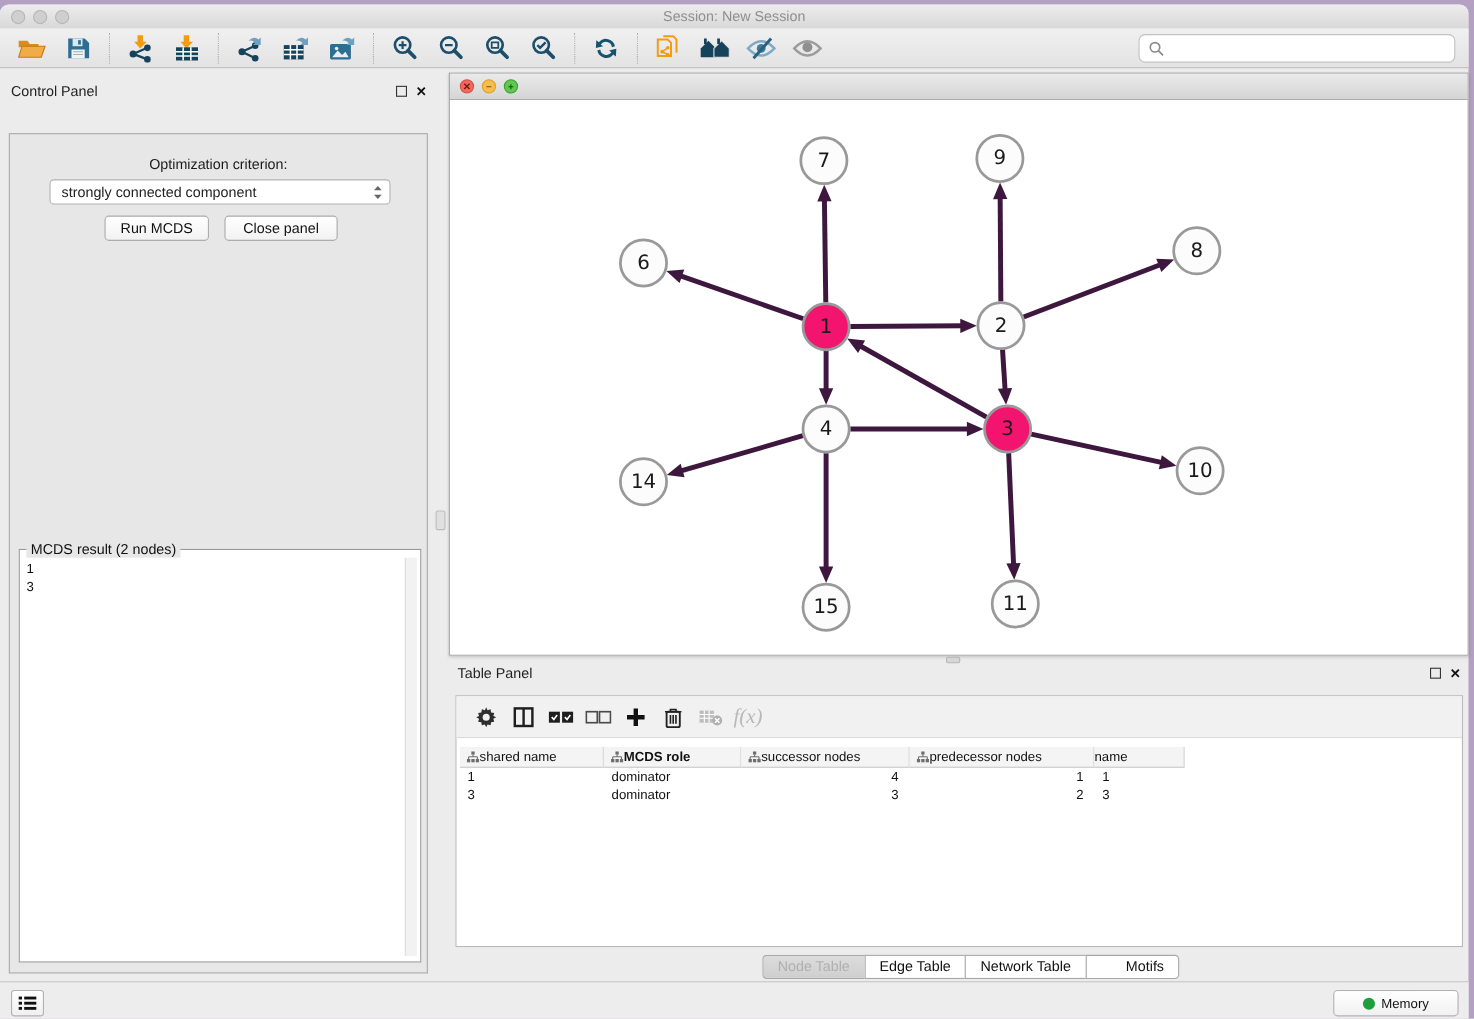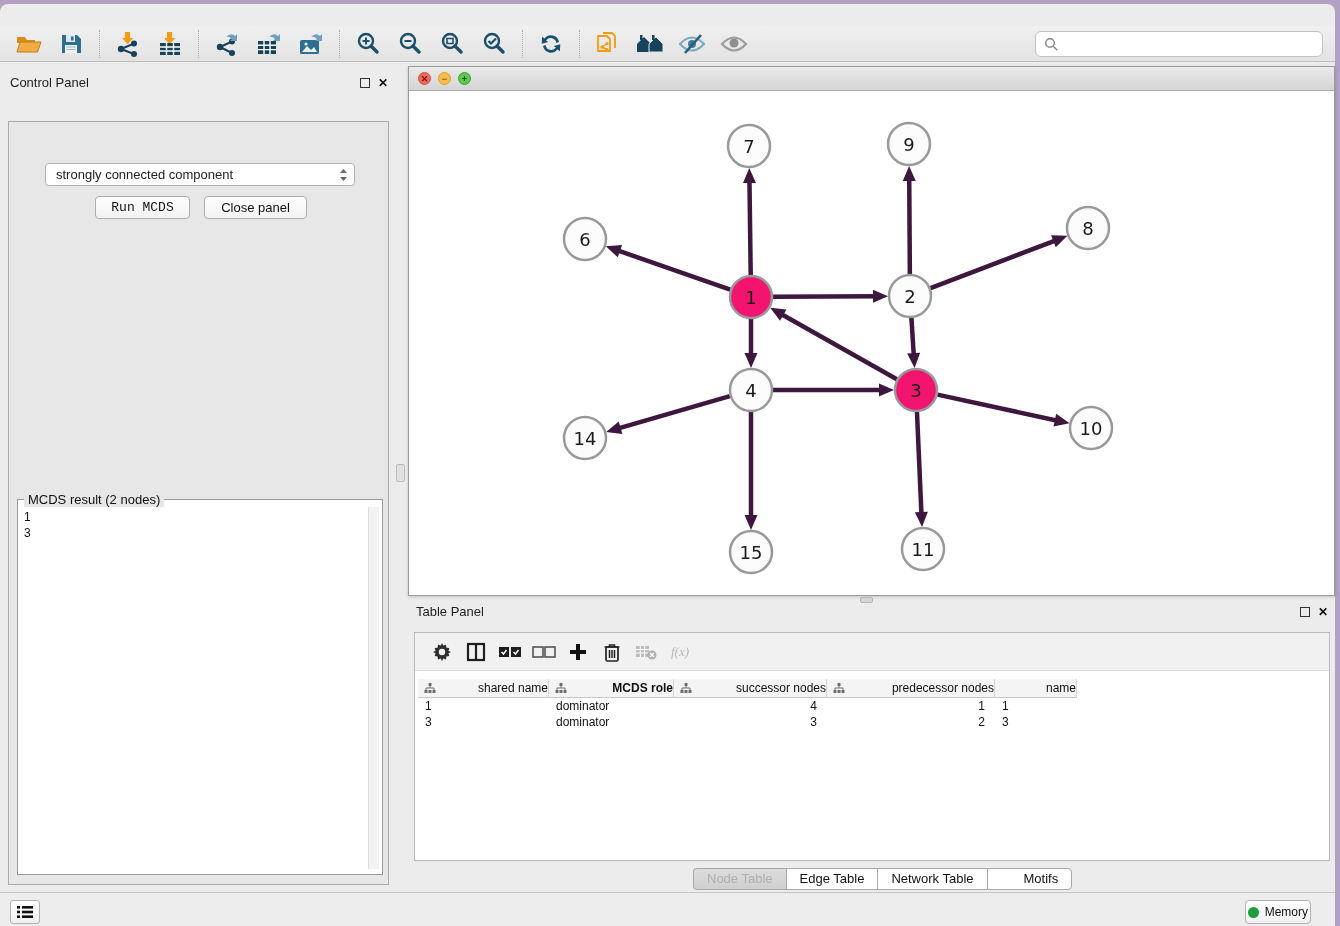--- a/index.html
+++ b/index.html
@@ -38,21 +38,21 @@
   .ctab:first-child { border-radius:4px 0 0 4px; }
   .ctab:last-child { border-right:1px solid #9E9E9E; border-radius:0 4px 4px 0; }
   .ctab.active { background:linear-gradient(#E3E3E3,#D2D2D2); color:#B4B4B4; }
   #cp-body { position:absolute; left:8px; top:117px; width:381px; height:764px; background:#E7E7E7; border:1px solid #ABABAB; }
   #opt-label { position:absolute; left:0; top:20px; width:100%; text-align:center; font-size:13px; color:#1a1a1a; }
   #criterion { position:absolute; left:36px; top:41px; width:310px; height:23px; background:#fff;
     border:1px solid #B3B3B3; border-radius:4px; display:flex; align-items:center; padding:0 6px 0 10px; font-size:13px; }
   #criterion .val { flex:1; }
   .btn { position:absolute; height:23px; background:linear-gradient(#FFFFFF,#F2F2F2); border:1px solid #ADADAD;
     border-radius:4px; font-size:13px; text-align:center; line-height:21px; color:#111; }
-  #run-btn { left:86px; top:74px; width:95px;font-family:Liberation Mono, monospace; }
+  #run-btn { left:86px; top:74px; width:95px; }
   #close-btn { left:195px; top:74px; width:103px; }
   #result-group { position:absolute; left:8px; top:377px; width:366px; height:376px; border:1px solid #9A9A9A; background:#fff;text-align:center; }
   #result-title { position:absolute; left:6px; top:-8px; background:#E7E7E7; padding:0 4px; font-size:13px; color:#111; }
   #result-text { position:absolute; left:6px; top:9px; font-size:12px; line-height:16px; color:#111; white-space:pre; font-family:"Liberation Sans",sans-serif; }
   #result-scroll { position:absolute; right:3px; top:7px; width:11px; height:362px; background:#F2F2F2; border-left:1px solid #DDD; }
 
   
   #netwin { position:absolute; left:408px; top:62px; width:927px; height:530px; background:#fff;
     border:1px solid #9C9C9C; box-shadow:0 1px 3px rgba(0,0,0,.18); }
   #net-titlebar { position:absolute; left:0; top:0; width:100%; height:24px;
@@ -70,52 +70,58 @@
   #hsplit-handle { position:absolute; left:860px; top:593px; width:13px; height:6px; background:#D6D6D6; border:1px solid #B5B5B5; border-radius:2px; }
 
   
   #tp-title { position:absolute; left:416px; top:600px; font-size:13px; color:#222; }
   #tp-float { left:1300px; top:603px; border:1.5px solid #333; width:10px; height:10px; }
   #tp-close { left:1317px; top:602px; font-weight:bold; }
   #tp-container { position:absolute; left:414px; top:628px; width:916px; height:229px; background:#fff; border:1px solid #B9B9B9; }
   #tp-toolbar { position:absolute; left:0; top:0; width:100%; height:38px; background:#F1F1F1; border-bottom:1px solid #DCDCDC;
     display:flex; align-items:center; padding-left:10px; }
   .tpbtn { width:34px; height:30px; display:flex; align-items:center; justify-content:center; flex:0 0 auto; }
-  #fx-icon { font-family:"Liberation Serif",serif; font-style:italic; font-size:13px; color:#B8B8B8; }
+  #fx-icon { font-family:"Liberation Serif",serif; font-style:italic; font-size:19px; color:#B8B8B8; }
   #tp-header { position:absolute; left:3px; top:46px; height:19px; display:flex; }
   .th { height:19px; background:#F4F4F4; border-right:1px solid #D6D6D6; border-bottom:1px solid #C9C9C9;
     display:flex; align-items:center; font-size:12px; color:#111; }
-  .th .lbl { flex:1; text-align:right; }
+  .th .lbl { flex:1; text-align:left; }
   .th svg { margin-left:6px; flex:0 0 auto; }
   #tp-rows { position:absolute; left:3px; top:65px; }
   .trow { display:flex; height:16px; }
   .td { font-size:12px; line-height:16px; color:#111; overflow:hidden; }
   .td.left { text-align:left; padding-left:7px; }
   .td.right { text-align:right; padding-right:10px; }
 
   #tp-tabs { position:absolute; left:693px; top:864px; display:flex; }
   .btab { height:22px; padding:0 13px; background:#fff; border:1px solid #A8A8A8; border-right:none;
     font-size:13px; font-weight:normal; line-height:20px; color:#111; }
   .btab:first-child { border-radius:4px 0 0 4px; }
   .btab:last-child { border-right:1px solid #A8A8A8; border-radius:0 4px 4px 0;padding-left:36px; }
   .btab.active { background:linear-gradient(#DCDCDC,#CFCFCF); color:#B0B0B0; }
 
   
   #statusbar { position:absolute; left:0; top:888px; width:100%; height:34px; background:#EDEDED; border-top:1px solid #C6C6C6; }
   #list-btn { position:absolute; left:10px; top:7px; width:30px; height:24px; background:linear-gradient(#FFF,#F0F0F0);
     border:1px solid #B2B2B2; border-radius:3px; display:flex; align-items:center; justify-content:center; }
-  #memory-btn { position:absolute; right:24px; top:7px; height:24px; background:linear-gradient(#FFF,#F1F1F1);
-    border:1px solid #B2B2B2; border-radius:4px; display:flex; align-items:center; padding:0 2px; font-size:12px; color:#111; }
+  #memory-btn { position:absolute; right:9px; top:7px; height:24px; background:linear-gradient(#FFF,#F1F1F1);
+    border:1px solid #B2B2B2; border-radius:4px; display:flex; align-items:center; padding:0 26px; font-size:12px; color:#111; }
   #memory-dot { width:11px; height:11px; border-radius:50%; background:#1E9E3C; margin-right:6px; }
 </style>
 </head>
 <body>
 
 <div id="appwin">
 
+  <div id="titlebar">
+    <span class="tl-gray" style="left:10px"></span>
+    <span class="tl-gray" style="left:30px"></span>
+    <span class="tl-gray" style="left:50px"></span>
+    <div class="title">Session: New Session</div>
+  </div>
 
   <div id="toolbar">
     <span class="tbtn">
       <svg width="28" height="24" viewBox="0 0 28 24">
           <path d="M2 5 h8 l2 3 h8 v3 H2 z" fill="#D98E1B"></path>
           <path d="M2 20 L5 10 h21 l-3.5 10 z" fill="#F2AC46" stroke="#C07C12" stroke-width="1"></path>
         </svg>
     </span>
     <span class="tbtn">
       <svg width="24" height="24" viewBox="0 0 24 24">
@@ -242,20 +248,21 @@
         <circle cx="6" cy="6" r="4.3" fill="none" stroke="#8A8A8A" stroke-width="1.5"></circle>
         <path d="M9.3 9.3 l4 4" stroke="#8A8A8A" stroke-width="1.5"></path>
       </svg>
     <input type="text" placeholder="" style="">
   </div>
 
   <div id="cp-title">Control Panel</div>
   <span class="panel-wicon abs" id="cp-float"></span>
   <span class="panel-wicon abs" id="cp-close">✕</span>
   <div id="cp-body">
+    <div id="opt-label">Optimization criterion:</div>
     <div id="criterion">
       <span class="val">strongly connected component</span>
       <svg width="9" height="14" viewBox="0 0 9 14">
           <path d="M1 5 L4.5 1 L8 5z" fill="#666"></path>
           <path d="M1 9 L4.5 13 L8 9z" fill="#666"></path>
         </svg>
     </div>
     <div class="btn" id="run-btn">Run MCDS</div>
     <div class="btn" id="close-btn">Close panel</div>
     <div id="result-group">

